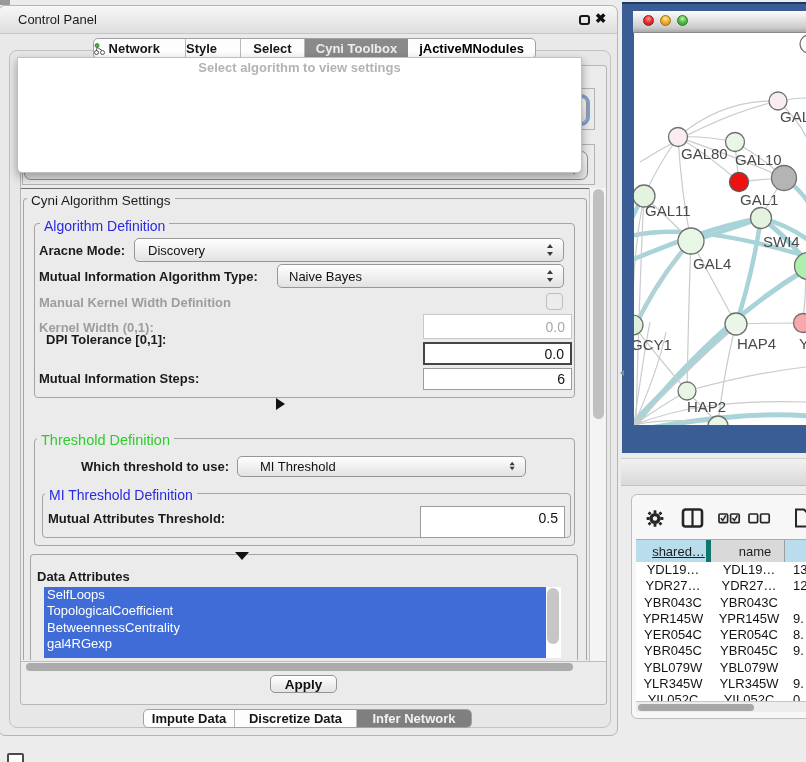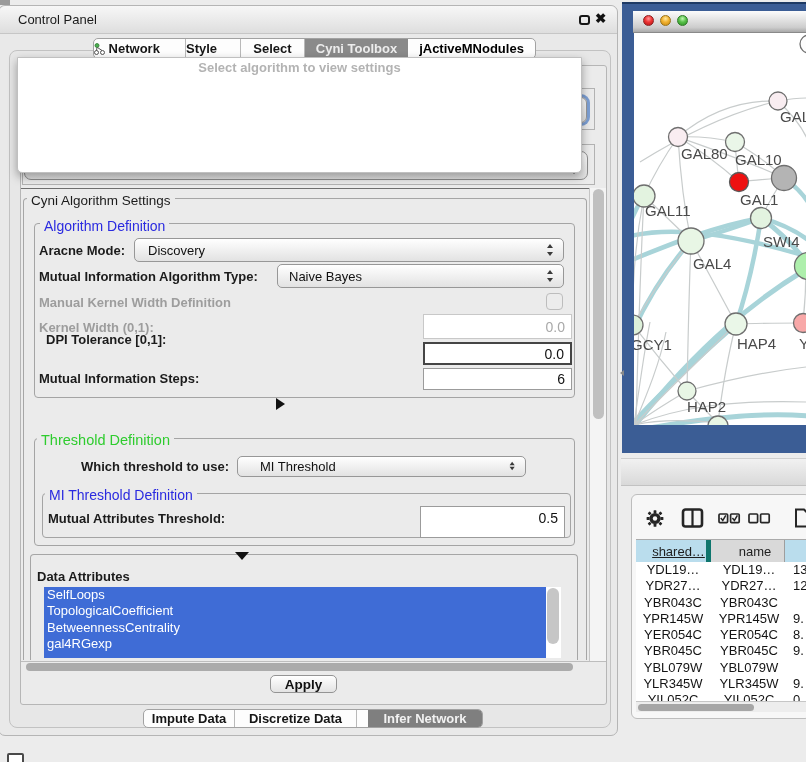--- a/index.html
+++ b/index.html
@@ -114,21 +114,21 @@
  <div class="abs" style="left:22px;top:655px;width:585px;height:12px;background:#ebebeb;border-top:1px solid #bdbdbd;"></div>
  <div class="abs" style="left:27px;top:657px;width:547px;height:8px;background:#ababab;border-radius:4px;"></div>
  <div class="abs" style="left:590px;top:182px;width:17px;height:473px;background:#f4f4f4;border-left:1px solid #c4c4c4;"></div>
  <div class="abs" style="left:594px;top:183px;width:11px;height:230px;background:#c0c0c0;border-radius:5.5px;"></div>
 
  <div class="abs" style="left:271px;top:669px;width:67px;height:18px;border:1px solid #949494;border-radius:5px;background:linear-gradient(#ffffff,#e3e3e3);text-align:center;font-size:13.5px;font-weight:600;color:#111;line-height:17px;">Apply</div>
 
  <div class="abs" style="left:144px;top:703px;height:19px;border:1px solid #a2a2a2;border-radius:5px;background:#fdfdfd;display:flex;font-size:13px;font-weight:600;color:#161616;overflow:hidden;">
    <div style="width:91px;border-right:1px solid #b9b9b9;text-align:center;line-height:18px;">Impute Data</div>
    <div style="width:122px;border-right:1px solid #b9b9b9;text-align:center;line-height:18px;">Discretize Data</div>
-   <div style="width:114px;text-align:center;line-height:18px;background:#7f7f7f;color:#f2f2f2;margin-left:11px;">Infer Network</div>
+   <div style="width:114px;text-align:center;line-height:18px;background:#7f7f7f;color:#f2f2f2;">Infer Network</div>
  </div>
 
  <div class="abs" style="left:18px;top:51px;width:565px;height:116px;background:#fff;border:1px solid #c0c0c0;border-radius:0 0 5px 5px;box-shadow:0 4px 10px rgba(0,0,0,.35);font-size:13px;color:#141414;">
    <div style="height:17px;text-align:center;color:#b3b3b3;font-weight:600;padding-top:2px;">Select algorithm to view settings</div>
  </div>
 </div>
 
 <div class="abs" style="left:7px;top:753px;width:17px;height:12px;border:2px solid #4a4a4a;border-radius:2px;background:#fff;"></div>
 
 <div class="abs" style="left:622px;top:2px;width:184px;height:451px;background:#3b5d95;border-top:2px solid #1e3a64;">

